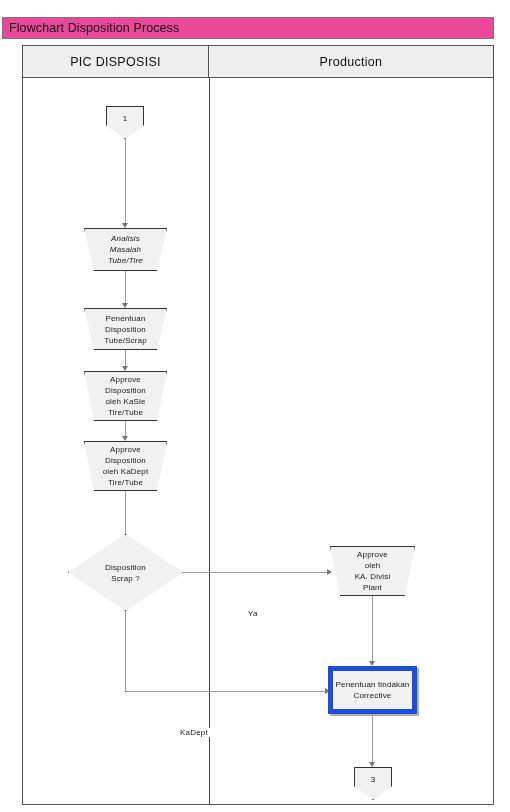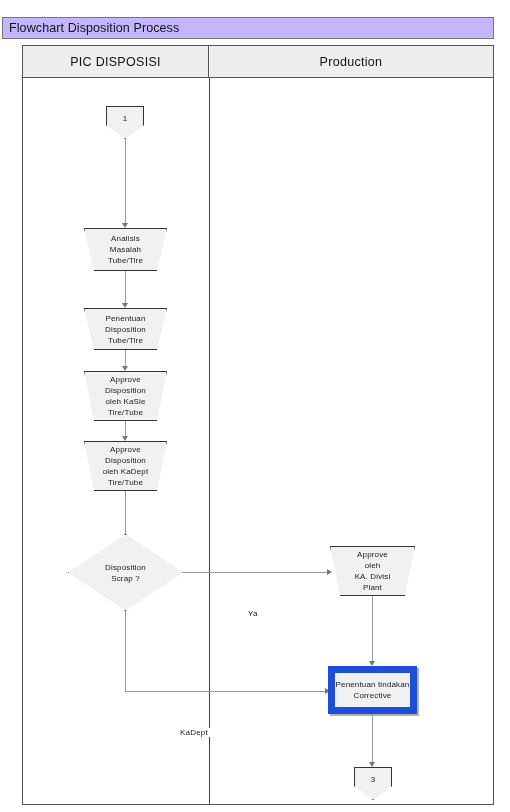--- a/index.html
+++ b/index.html
@@ -24,21 +24,21 @@
     height: 790px;
   }
 
   
   #title-bar {
     position: absolute;
     left: 0px;
     top: 0px;
     width: 492px;
     height: 22px;
-    background: #c4b5fd;
+    background: #ec4899;
     border: 1px solid #777777;
     box-sizing: border-box;
   }
   #title-text {
     position: absolute;
     left: 6px;
     top: 3px;
     font-size: 12.5px;
     color: #111111;
     letter-spacing: 0.1px;
@@ -98,21 +98,21 @@
     font-size: 8px;
     line-height: 11px;
     color: #1a1a1a;
     letter-spacing: 0.15px;
   }
   .shape .txt { white-space: pre-line; display: block; }
 
   
   .rect {
     background: #f1f1f1;
-    border: 7px solid #1d4ed8;
+    border: 5px solid #1d4ed8;
     box-shadow: 2px 2px 0 rgba(110,110,110,0.55);
   }
 
   
   .trap {
     background: #f1f1f1;
     border: 1px solid #333333;
     clip-path: polygon(0% 0%, 100% 0%, 88% 100%, 12% 100%);
     filter: drop-shadow(2px 2px 0 rgba(110,110,110,0.5));
   }
@@ -190,33 +190,33 @@
     </div>
     <div id="lane-divider"></div>
 
     <div class="shape pentagon" style="left:83px; top:60px; width:38px; height:33px;">
       <span class="txt">1</span>
     </div>
 
     <div class="vline" style="left:102px; top:93px; height:84px;"></div>
     <div class="arrow-down" style="left:98.5px; top:177px;"></div>
 
-    <div class="shape trap" style="left:61px; top:182px; width:83px; height:43px;">
+    <div class="shape trap" style="left:61px; top:182px; width:83px; height:43px;font-style:italic;">
       <span class="txt">Analisis
 Masalah
 Tube/Tire</span>
     </div>
 
     <div class="vline" style="left:102px; top:225px; height:32px;"></div>
     <div class="arrow-down" style="left:98.5px; top:257px;"></div>
 
     <div class="shape trap" style="left:61px; top:262px; width:83px; height:42px;">
       <span class="txt">Penentuan
 Disposition
-Tube/Tire</span>
+Tube/Scrap</span>
     </div>
 
     <div class="vline" style="left:102px; top:304px; height:16px;"></div>
     <div class="arrow-down" style="left:98.5px; top:320px;"></div>
 
     <div class="shape trap" style="left:61px; top:325px; width:83px; height:50px;">
       <span class="txt">Approve
 Disposition
 oleh KaSie
 Tire/Tube</span>

